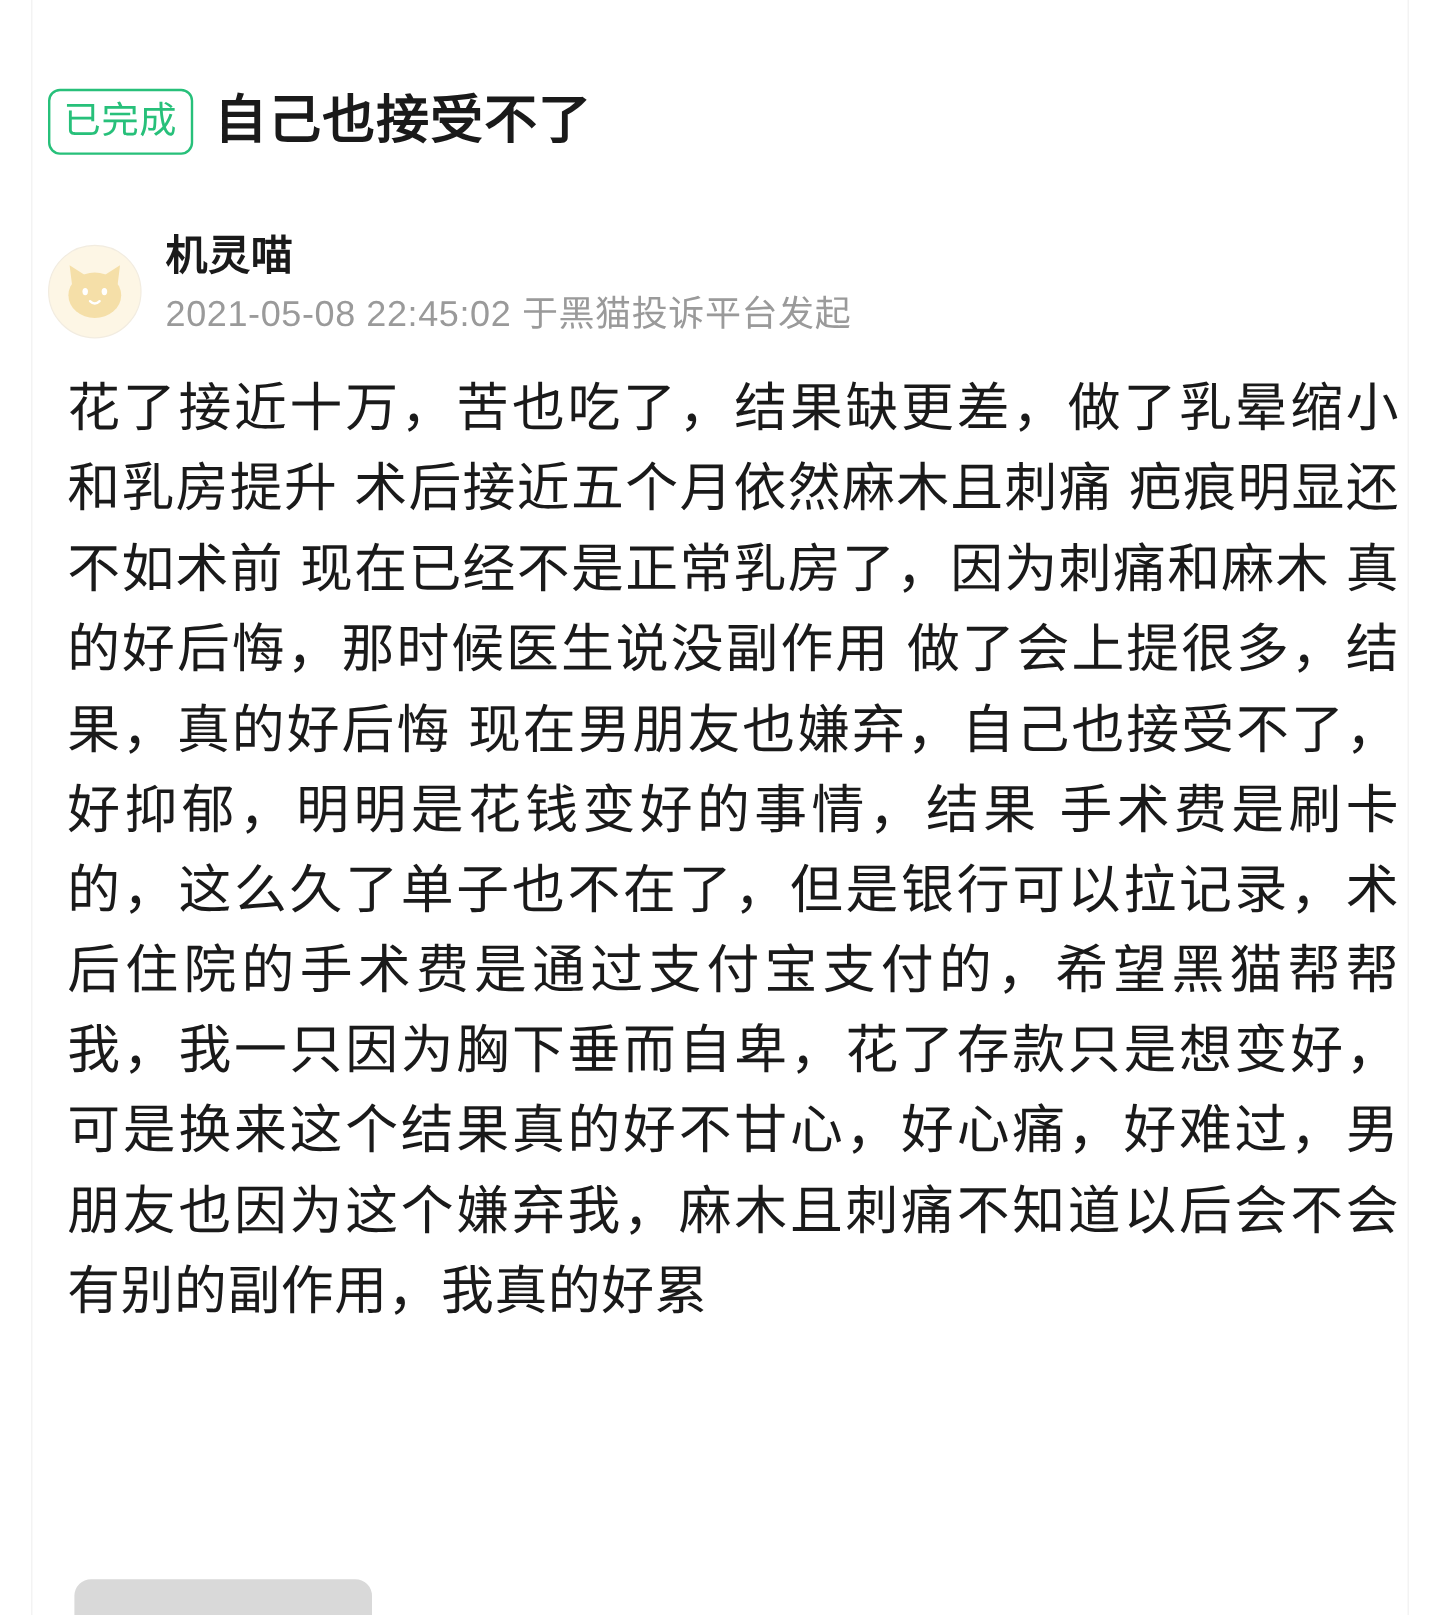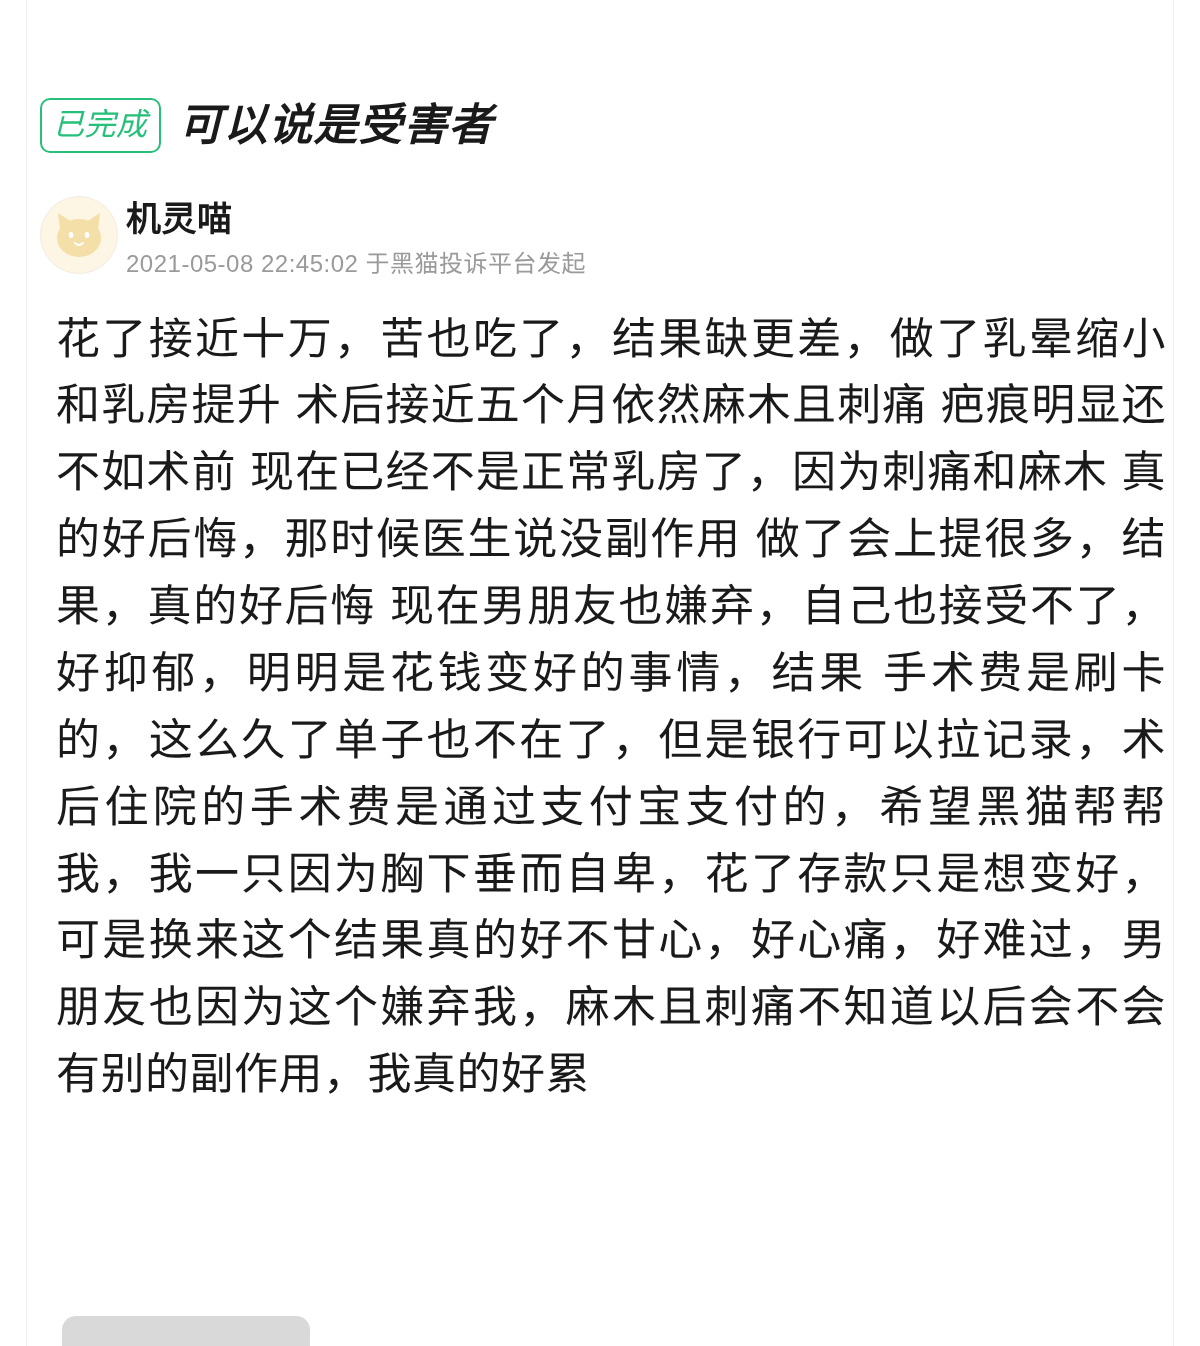--- a/index.html
+++ b/index.html
@@ -46,23 +46,22 @@
     position: absolute;
     left: 40px;
     top: 0;
     width: 1120px;
   }
 
   
   .title-row {
     display: flex;
     align-items: center;
-    padding-top: 72px;
+    padding-top: 48px;
     gap: 18px;
-    font-style: italic;
   }
   .status-badge {
     display: inline-flex;
     align-items: center;
     justify-content: center;
     border: 2px solid #27c07a;
     color: #27c07a;
     border-radius: 10px;
     font-size: 31px;
     line-height: 1;
@@ -77,23 +76,23 @@
     font-weight: 700;
     color: #1a1a1a;
     line-height: 1.1;
     letter-spacing: 1px;
     white-space: nowrap;
   }
 
   
   .author-row {
     display: flex;
-    align-items: flex-start;
-    margin-top: 17px;
-    gap: 8px;
+    align-items: flex-end;
+    margin-top: 36px;
+    gap: 20px;
   }
   .avatar {
     width: 76px;
     height: 76px;
     border-radius: 50%;
     background: #fdf6e5;
     border: 1px solid #f2ece0;
     flex: 0 0 auto;
     position: relative;
     overflow: hidden;
@@ -111,21 +110,21 @@
     padding-top: 2px;
   }
   .author-name {
     font-size: 35px;
     font-weight: 700;
     color: #1a1a1a;
     line-height: 1.2;
     letter-spacing: 0.5px;
   }
   .author-time {
-    font-size: 24px;
+    font-size: 30px;
     color: #9a9a9a;
     line-height: 1.3;
     margin-top: 8px;
     letter-spacing: 0.5px;
     white-space: nowrap;
   }
 
   
   .body-text {
     margin-top: 26px;
@@ -156,21 +155,21 @@
 
 <div class="page">
 
   <div class="card-edge-left"></div>
   <div class="card-edge-right"></div>
 
   <div class="content">
 
     <div class="title-row">
       <span class="status-badge">已完成</span>
-      <h1 class="page-title">可以说是受害者</h1>
+      <h1 class="page-title">自己也接受不了</h1>
     </div>
 
     <div class="author-row">
       <div class="avatar">
         <span>
           <svg width="58" height="52" viewBox="0 0 58 52" aria-hidden="true">
             <path d="M10 20 L8 4 L22 13 Z" fill="#f5dfa8"></path>
             <path d="M48 20 L50 4 L36 13 Z" fill="#f5dfa8"></path>
             <ellipse cx="29" cy="29" rx="22" ry="19" fill="#f5dfa8"></ellipse>
             <ellipse cx="21" cy="26" rx="2.3" ry="3" fill="#ffffff"></ellipse>

